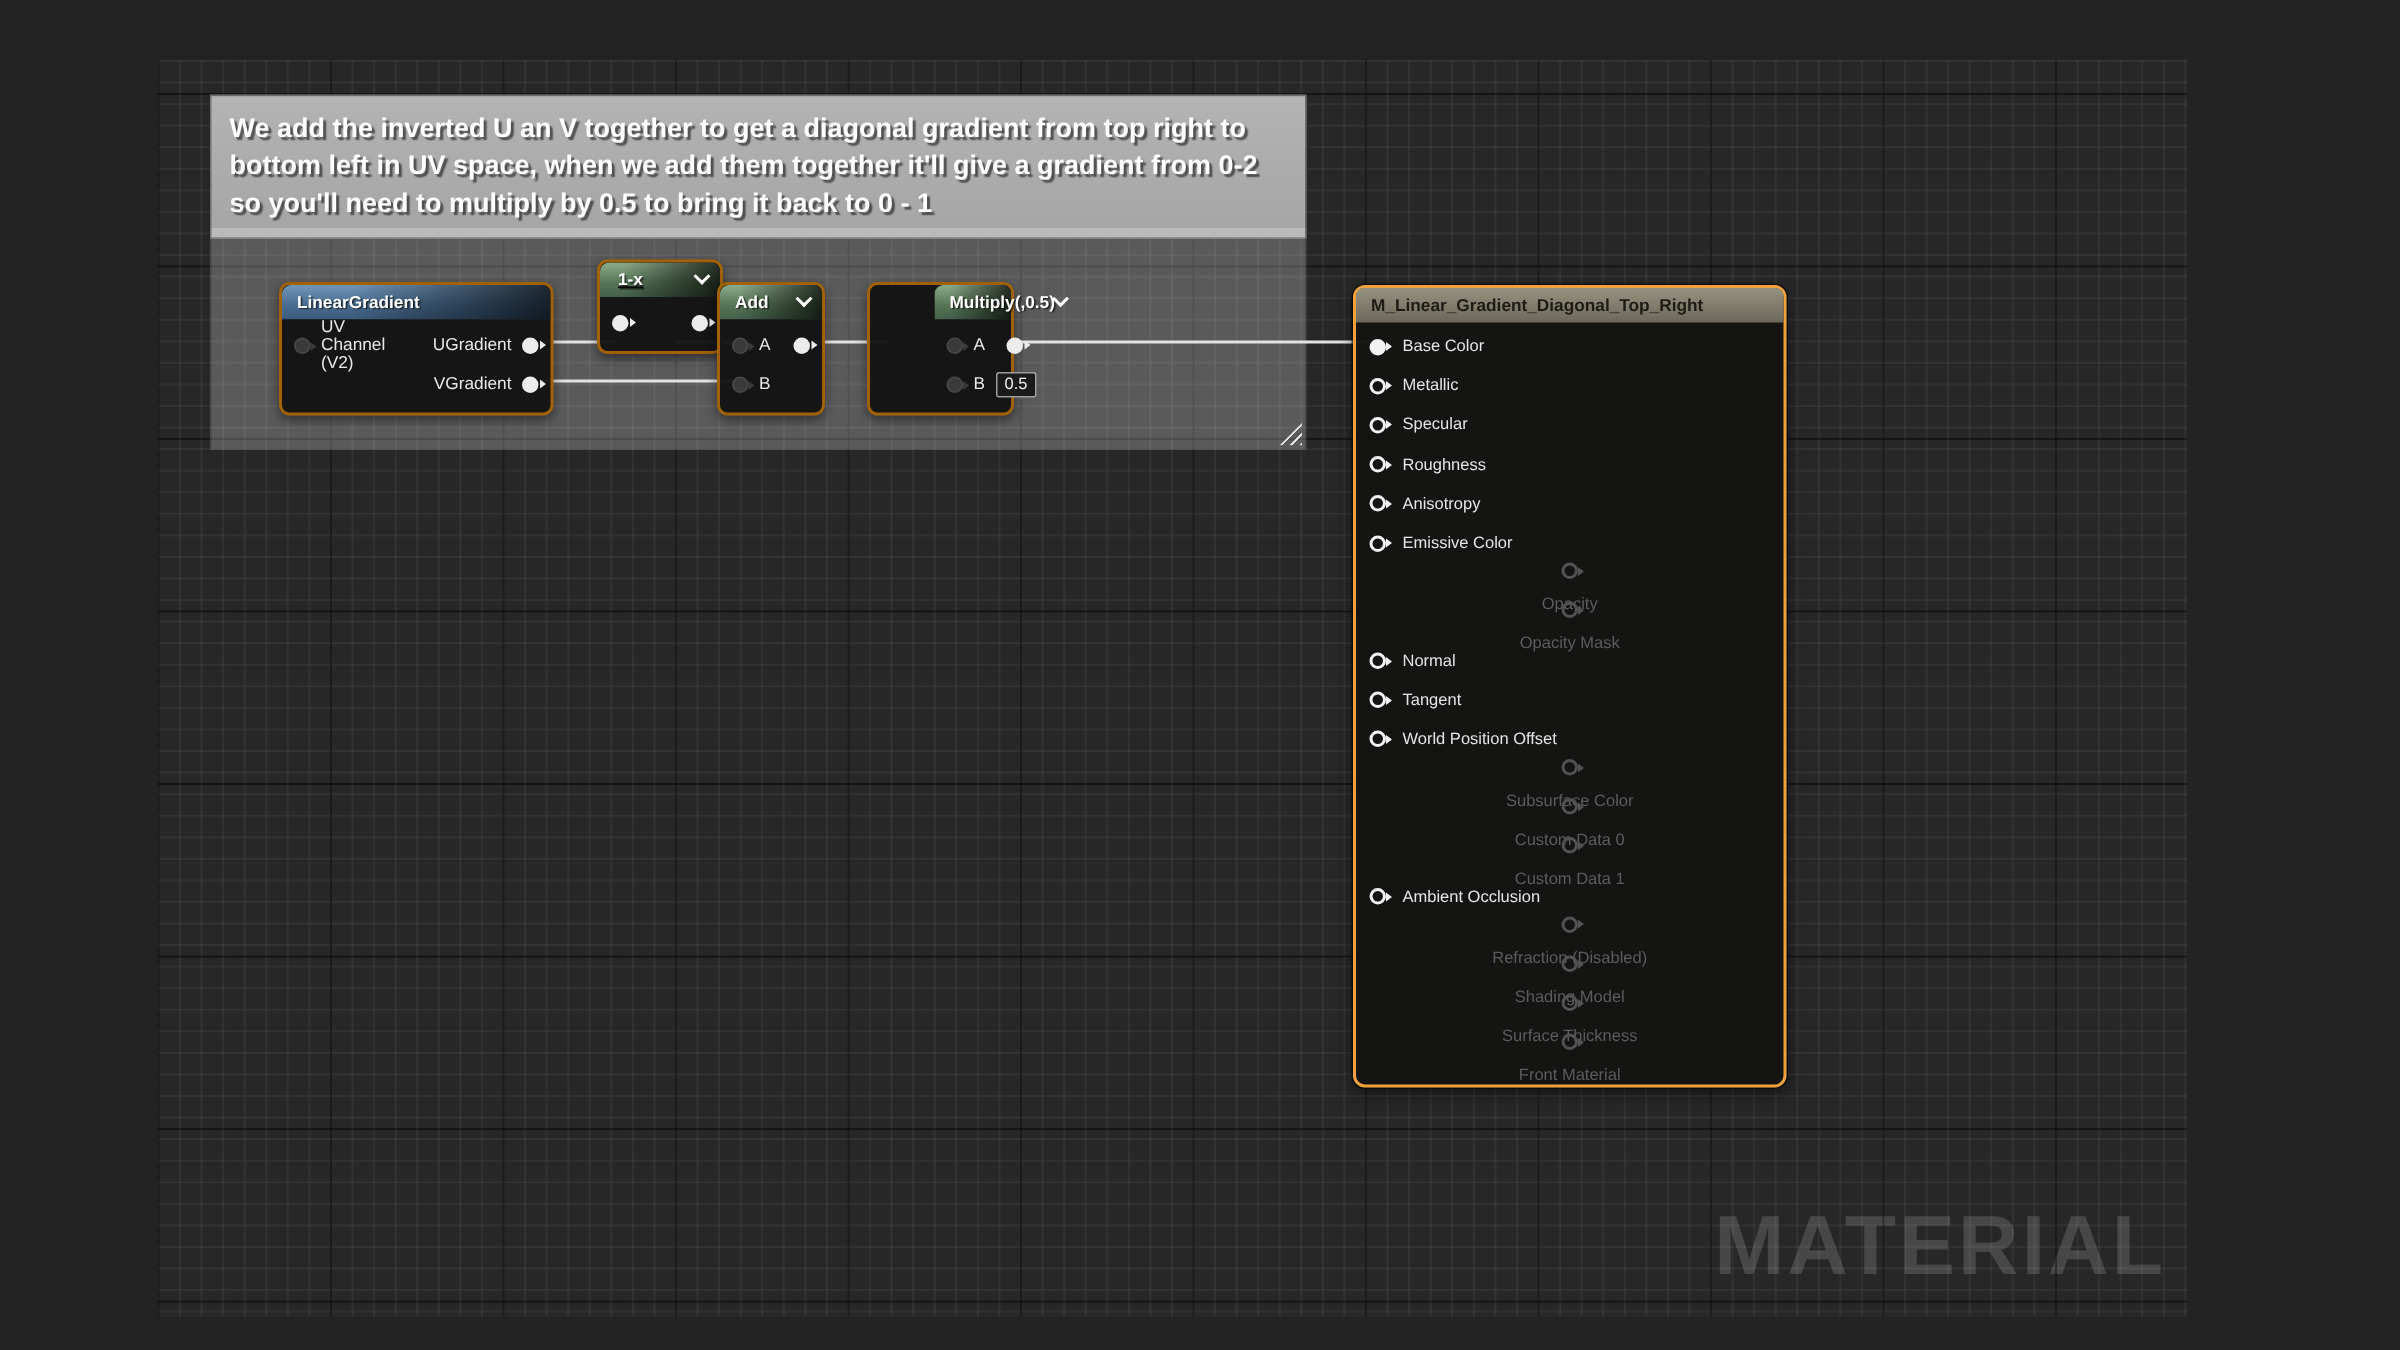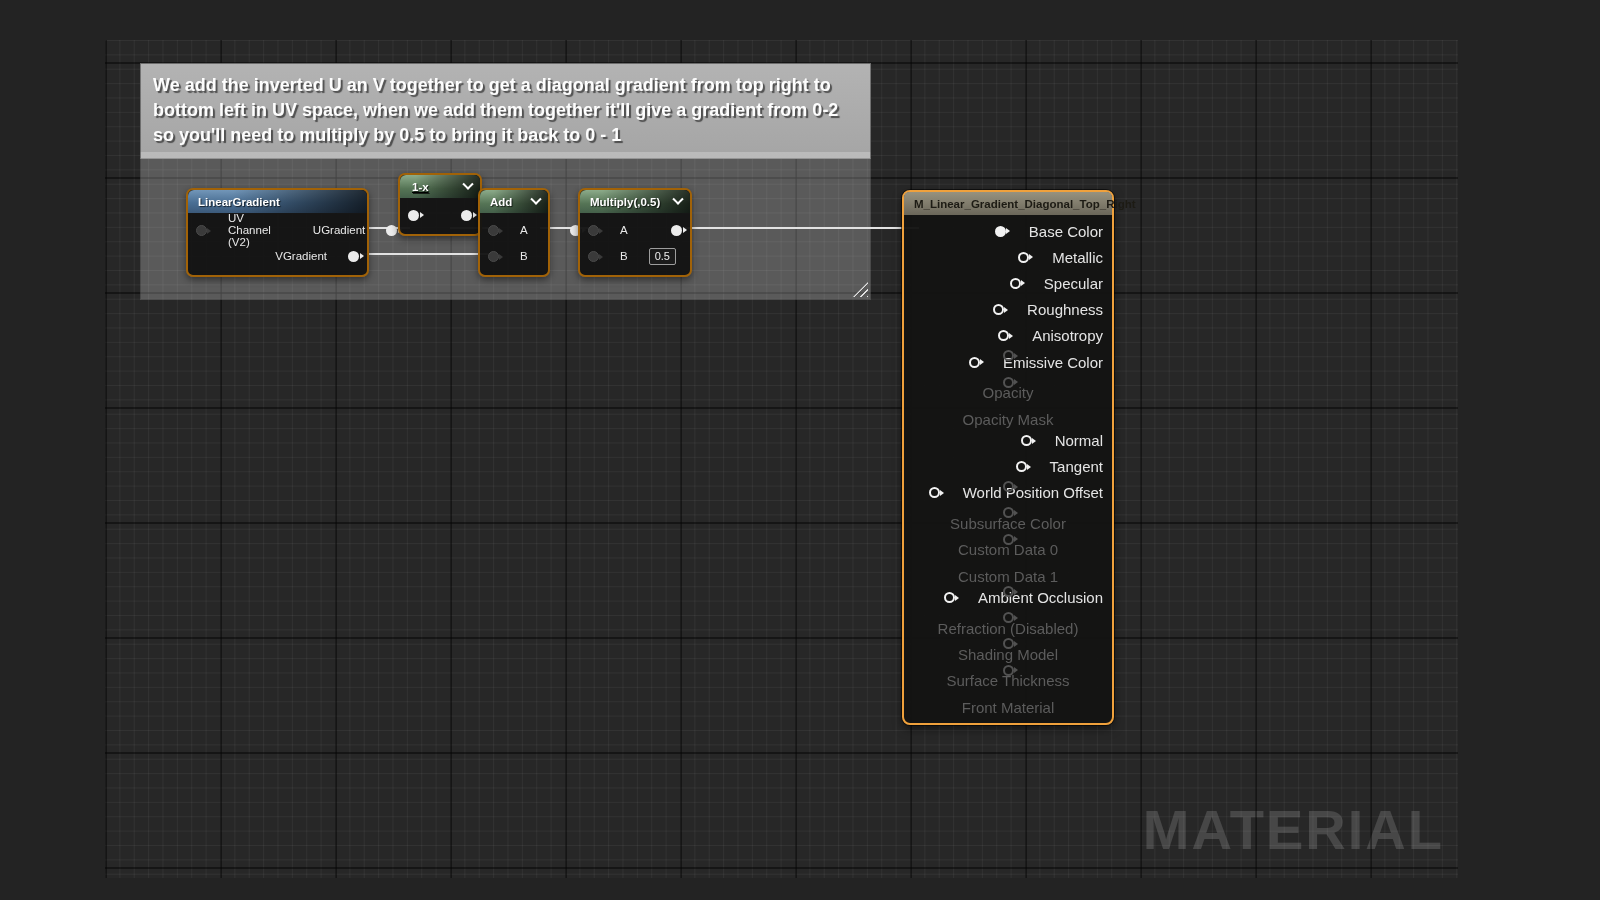--- a/index.html
+++ b/index.html
@@ -49,42 +49,42 @@
   .hdr-blue  { background:
       linear-gradient(90deg, rgba(0,0,0,0) 25%, rgba(0,0,0,0.72) 100%),
       linear-gradient(180deg,#7296b8 0%, #4a6f94 55%, #3c5a7a 100%); }
   .hdr-green { background:
       linear-gradient(90deg, rgba(0,0,0,0) 20%, rgba(0,0,0,0.72) 100%),
       linear-gradient(180deg,#8cab8a 0%, #557455 60%, #44604a 100%); }
   .chevron { margin-left:auto; width:8px; height:8px; flex:0 0 auto;
     border-right:2px solid #fff; border-bottom:2px solid #fff;
     transform:rotate(45deg) translate(-2px,-2px); }
   .node-rows { padding:4px 0 6px 0; }
-  .nrow { height:26px; display:flex; align-items:center; gap:21px;
+  .nrow { height:26px; display:flex; align-items:center; gap:7px;
     padding:0 8px; font-size:11.5px; color:#e8e8e8; }
   .spacer { flex:1; }
   .spin { width:11px; height:11px; border-radius:50%; position:relative; flex:0 0 auto; }
   .spin::after { content:''; position:absolute; right:-5px; top:2.5px;
     border-left:4px solid; border-top:3px solid transparent;
     border-bottom:3px solid transparent; }
   .spin.lit  { background:#ececec; color:#ececec; }
   .spin.dark { background:#3a3a3a; border:1px solid #4a4a4a; color:#3a3a3a; }
   .valbox { border:1px solid #9d9d9d; border-radius:2px; background:#1b1b1b;
     color:#eee; font-size:11px; padding:1px 5px; line-height:13px; }
 
   
-  .material-node { position:absolute; left:902px; top:190px; width:212px; z-index:5;
+  .material-node { position:absolute; left:902px; top:190px; width:289px; z-index:5;
     background:rgba(20,20,19,0.97); border:2.5px solid #f0a13c; border-radius:8px;
     box-shadow:0 0 0 1px rgba(0,0,0,0.55), 0 4px 10px rgba(0,0,0,0.5); }
   .material-header { height:23px; border-radius:5px 5px 0 0; display:flex; align-items:center;
     padding:0 10px; background:linear-gradient(180deg,#97927f,#6b675a);
     font-size:11.5px; font-weight:bold; color:#1d1b14; }
   .mat-rows { padding:3px 0 7px 0; }
-  .mrow { height:26.2px; display:flex; align-items:center; gap:23px; padding:0 9px;
-    font-size:15px; color:#e4e4e4;justify-content:flex-end; }
+  .mrow { height:26.2px; display:flex; align-items:center; gap:11px; padding:0 9px;
+    font-size:11px; color:#e4e4e4; }
   .mpin { width:11px; height:11px; border-radius:50%; flex:0 0 auto;
     border:2.5px solid #f2f2f2; position:relative; color:#f2f2f2; }
   .mpin::after { content:''; position:absolute; right:-6px; top:0.5px;
     border-left:4px solid; border-top:3px solid transparent;
     border-bottom:3px solid transparent; }
   .mpin.filled { background:#f2f2f2; }
   .mrow.disabled { color:#5c5c5c;flex-direction:column; }
   .mrow.disabled .mpin { border-color:#525252; color:#525252; }
 </style>
 </head>
@@ -154,21 +154,21 @@
       <span class="spacer"></span>
       <span class="spin lit"></span>
     </div>
     <div class="nrow">
       <span class="spin dark"></span>
       <span>B</span>
     </div>
   </div>
 </div>
 
-<div class="node" style="left:578px; top:188px; width:114px;">
+<div class="node" style="left:578px; top:188px; width:98px;padding-left:43px;">
   <div class="node-header hdr-green">
     <span>Multiply(,0.5)</span>
     <span class="chevron"></span>
   </div>
   <div class="node-rows">
     <div class="nrow">
       <span class="spin dark"></span>
       <span>A</span>
       <span class="spacer"></span>
       <span class="spin lit"></span>

